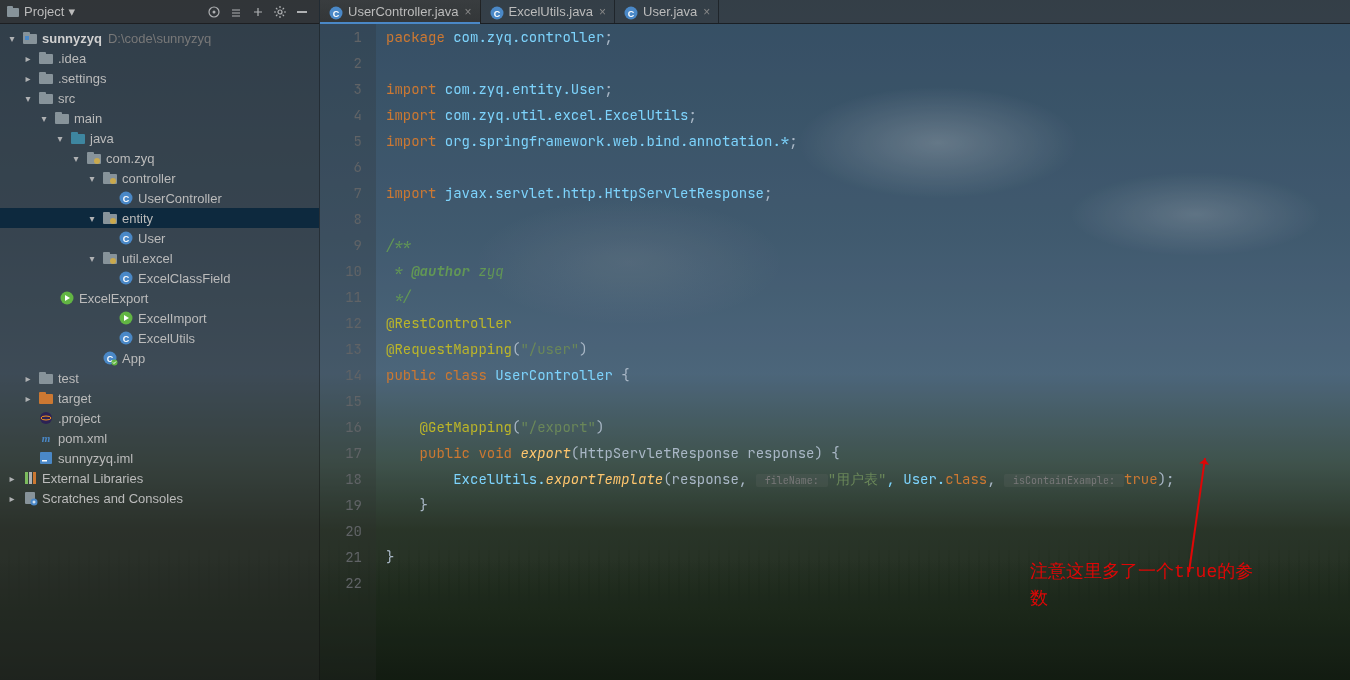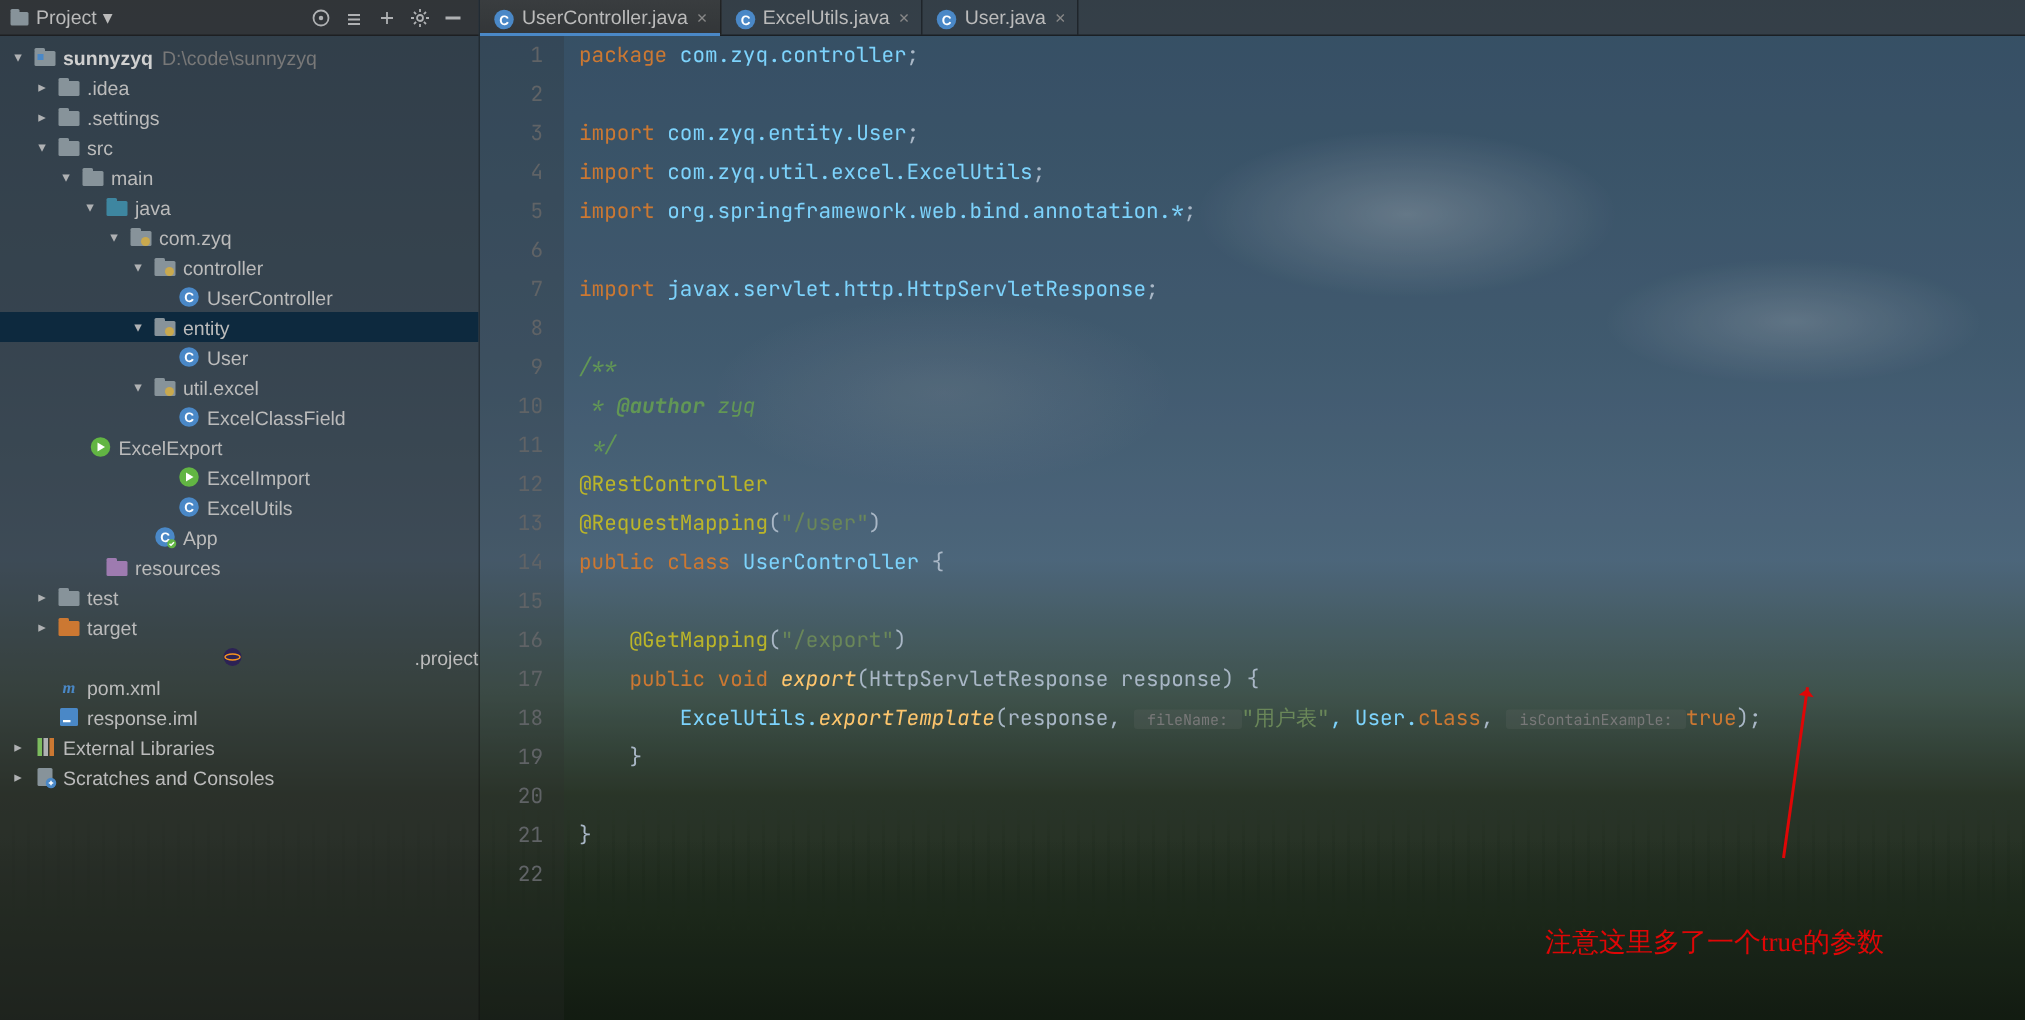--- a/index.html
+++ b/index.html
@@ -151,22 +151,22 @@
   background: #FF0000;
   transform-origin: bottom center;
   transform: rotate(8deg);
 }
 .arrow::before {
   content: ''; position: absolute; top: -4px; left: -4px;
   border: 5px solid transparent;
   border-bottom-color: #FF0000;
 }
 .note-text {
-  position: absolute; right: 60px; bottom: 8px;
-  color: #FF0000; font-size: 18px; font-family: Liberation Serif, serif;
+  position: absolute; right: 60px; bottom: 37px;
+  color: #FF0000; font-size: 18px; font-family: Liberation Mono, monospace;
   line-height: 1.5;
   width: 230px;
 }
 
 svg { display: block; }
 </style>
 </head>
 <body>
 
 <div class="bg"></div>
@@ -386,51 +386,41 @@
           <span class="node-icon">
             <svg width="16" height="16" viewBox="0 0 16 16">
               <circle cx="8" cy="8" r="6.5" fill="#4A88C7"></circle>
               <text x="8" y="11.5" text-anchor="middle" fill="#fff" font-size="9" font-family="sans-serif" font-weight="bold">C</text>
               <circle cx="12.5" cy="12.5" r="3" fill="#62B543"></circle>
               <path d="M11 12.5l1 1 2-2" stroke="#fff" stroke-width="1" fill="none"></path>
             </svg>
           </span>
           <span class="node-label">App</span>
         </div>
-        <div class="tree-row" style="padding-left: 54px;">
-          <span class="twisty none"></span>
-          <span class="node-icon">
-            <svg width="16" height="16" viewBox="0 0 16 16">
-              <rect x="1" y="4" width="14" height="10" rx="1" fill="#9E7BB0"></rect>
-              <rect x="1" y="2" width="7" height="3" rx="1" fill="#9E7BB0"></rect>
-            </svg>
-          </span>
-          <span class="node-label">resources</span>
-        </div>
         <div class="tree-row" style="padding-left: 22px;">
           <span class="twisty">▸</span>
           <span class="node-icon">
             <svg width="16" height="16" viewBox="0 0 16 16">
               <rect x="1" y="4" width="14" height="10" rx="1" fill="#87939A"></rect>
               <rect x="1" y="2" width="7" height="3" rx="1" fill="#87939A"></rect>
             </svg>
           </span>
           <span class="node-label">test</span>
         </div>
         <div class="tree-row" style="padding-left: 22px;">
           <span class="twisty">▸</span>
           <span class="node-icon">
             <svg width="16" height="16" viewBox="0 0 16 16">
               <rect x="1" y="4" width="14" height="10" rx="1" fill="#CC7832"></rect>
               <rect x="1" y="2" width="7" height="3" rx="1" fill="#CC7832"></rect>
             </svg>
           </span>
           <span class="node-label">target</span>
         </div>
-        <div class="tree-row" style="padding-left: 22px; justify-content: space-between;">
+        <div class="tree-row" style="padding-left: 22px;">
           <span class="twisty none"></span>
           <span class="node-icon">
             <svg width="16" height="16" viewBox="0 0 16 16">
               <circle cx="8" cy="8" r="6" fill="#2C2255"></circle>
               <ellipse cx="8" cy="8" rx="5" ry="2" fill="none" stroke="#F7941E" stroke-width="1"></ellipse>
             </svg>
           </span>
           <span class="node-label">.project</span>
         </div>
         <div class="tree-row" style="padding-left: 22px;">
@@ -443,21 +433,21 @@
           <span class="node-label">pom.xml</span>
         </div>
         <div class="tree-row" style="padding-left: 22px;">
           <span class="twisty none"></span>
           <span class="node-icon">
             <svg width="16" height="16" viewBox="0 0 16 16">
               <rect x="2" y="2" width="12" height="12" rx="1" fill="#4A88C7"></rect>
               <rect x="4" y="10" width="5" height="1.5" fill="#fff"></rect>
             </svg>
           </span>
-          <span class="node-label">response.iml</span>
+          <span class="node-label">sunnyzyq.iml</span>
         </div>
         <div class="tree-row" style="padding-left: 6px;">
           <span class="twisty">▸</span>
           <span class="node-icon">
             <svg width="16" height="16" viewBox="0 0 16 16">
               <rect x="3" y="2" width="3" height="12" fill="#7CBB5E"></rect>
               <rect x="7" y="2" width="3" height="12" fill="#AFB1B3"></rect>
               <rect x="11" y="2" width="3" height="12" fill="#CC7832"></rect>
             </svg>
           </span>

